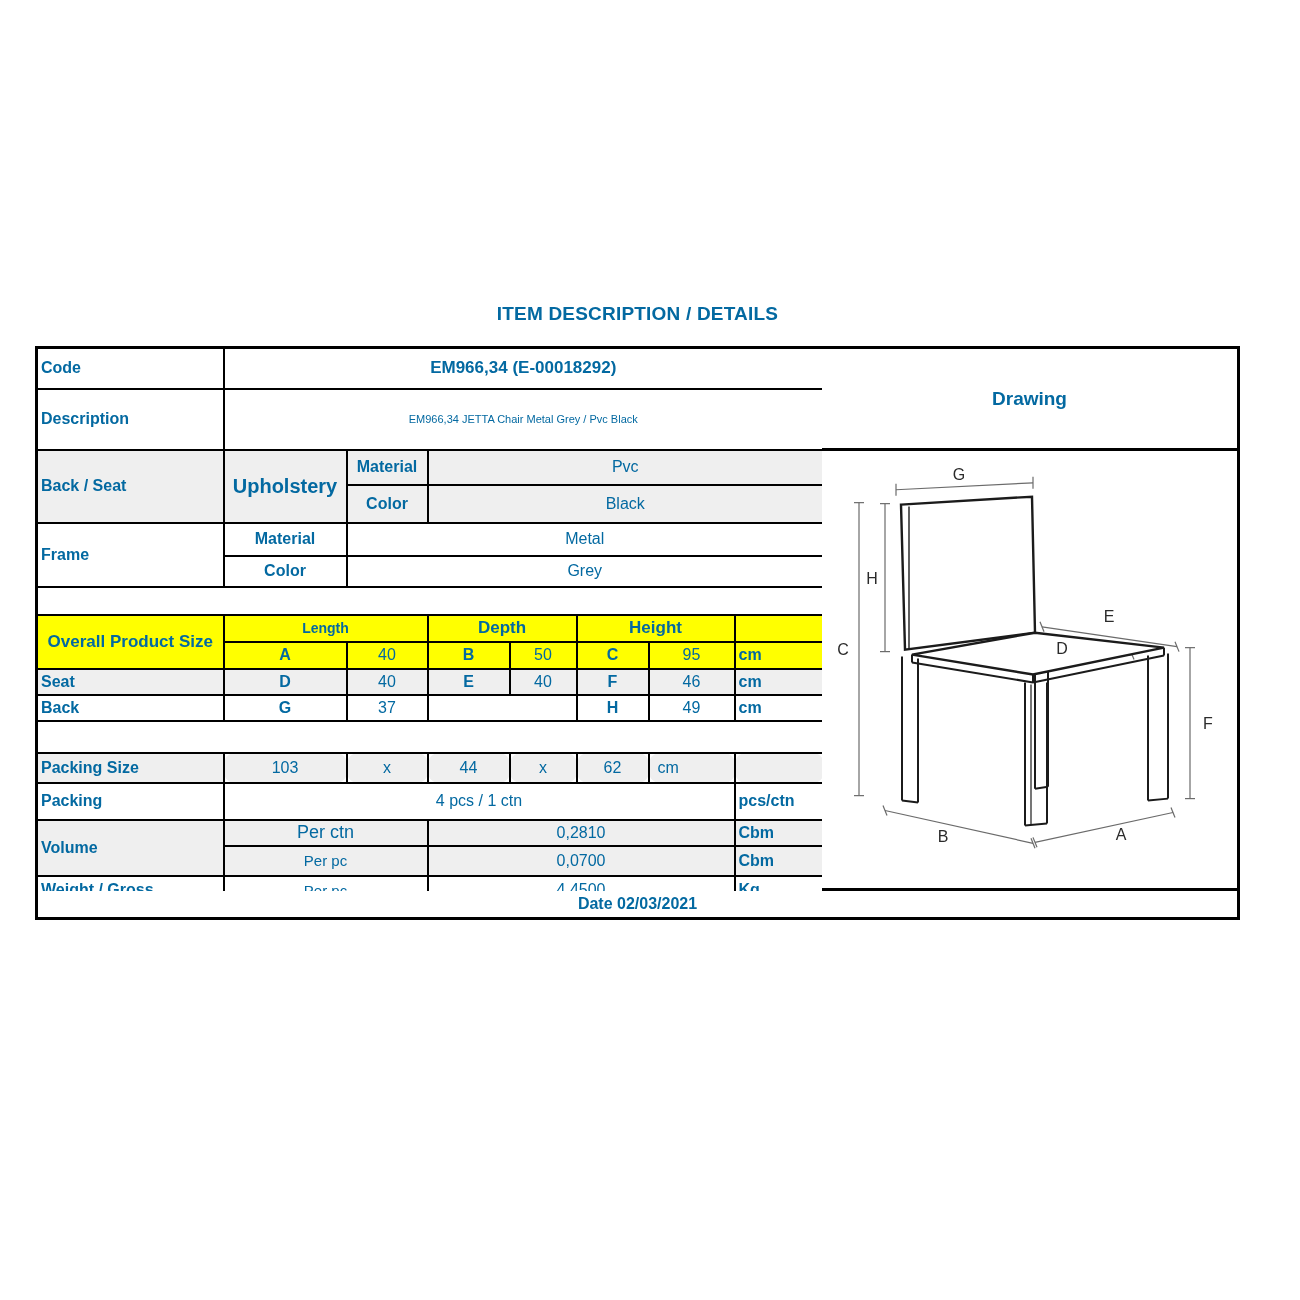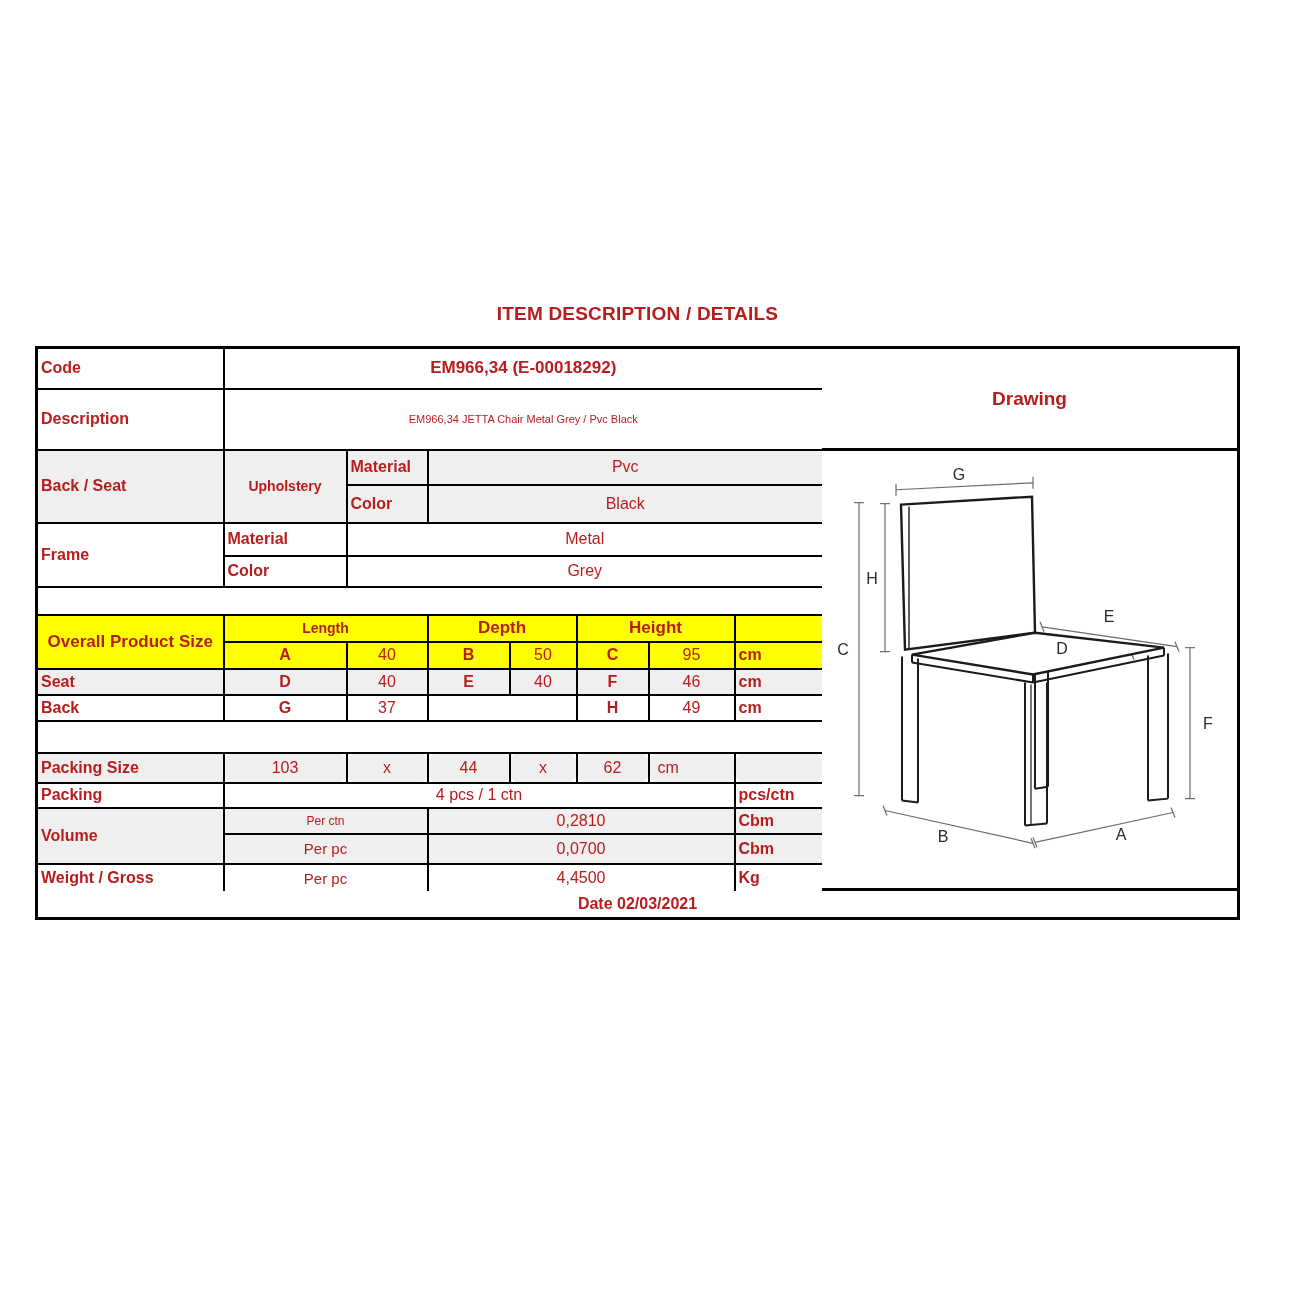--- a/index.html
+++ b/index.html
@@ -1,28 +1,28 @@
 <!DOCTYPE html>
 <html><head>
 <meta charset="utf-8">
 <style>
   html,body{margin:0;padding:0;background:#ffffff;}
   #canvas{position:relative;width:1300px;height:1300px;background:#ffffff;overflow:hidden;
-          font-family:"Liberation Sans", sans-serif;color:#b91c1c;}
+          font-family:"Liberation Sans", sans-serif;color:#0369a1;}
   .title{position:absolute;left:35px;top:303px;width:1205px;text-align:center;
          font-size:19px;font-weight:bold;letter-spacing:.2px;}
   .sheet{position:absolute;left:35px;top:346px;width:1205px;height:574px;}
 
   
   table.lt{position:absolute;left:0;top:0;width:787px;border-collapse:collapse;
            table-layout:fixed;border:3px solid #000;}
   table.lt td{border:2px solid #000;padding:0 3px;vertical-align:middle;
               font-size:16px;overflow:hidden;white-space:nowrap;}
   td.lbl{font-weight:bold;font-size:17px;text-align:left;padding-left:5px;}
-  td.sub{font-weight:bold;font-size:15px;text-align:left;padding-left:5px;}
+  td.sub{font-weight:bold;font-size:15px;text-align:center;padding-left:5px;}
   td.c{text-align:center;}
   td.b{font-weight:bold;}
   td.unit{font-weight:bold;font-size:15px;text-align:left;padding-left:4px;}
   td.shade{background:#EFEFEF;}
   td.yellow{background:#FFFF00;}
   td.gap{border-left:none;border-right:none;background:#fff;}
   td.nb{border-left:none;border-right:none;border-radius:11px;}
   td.wrap{white-space:normal;line-height:1.15;}
   td.bt3{border-top:3px solid #000;}
   tr.small td{font-size:16px;}
@@ -67,21 +67,21 @@
       <tr style="height:41px">
         <td class="lbl">Code</td>
         <td colspan="7" class="c b" style="font-size:17px">EM966,34 (E-00018292)</td>
       </tr>
       <tr style="height:61px">
         <td class="lbl">Description</td>
         <td colspan="7" class="c" style="font-size:11px">EM966,34 JETTA Chair Metal Grey / Pvc Black</td>
       </tr>
       <tr style="height:35px">
         <td rowspan="2" class="lbl shade bt3">Back / Seat</td>
-        <td rowspan="2" class="c b shade bt3" style="font-size:14px">Upholstery</td>
+        <td rowspan="2" class="c b shade bt3" style="font-size:20px">Upholstery</td>
         <td class="sub shade bt3">Material</td>
         <td colspan="5" class="c shade bt3">Pvc</td>
       </tr>
       <tr style="height:38px">
         <td class="sub shade">Color</td>
         <td colspan="5" class="c shade">Black</td>
       </tr>
       <tr style="height:33px">
         <td rowspan="2" class="lbl">Frame</td>
         <td class="sub">Material</td>
@@ -135,28 +135,28 @@
       <tr style="height:30px" class="small">
         <td class="lbl shade bt3">Packing Size</td>
         <td class="c nb shade bt3">103</td>
         <td class="c nb shade bt3">x</td>
         <td class="c nb shade bt3">44</td>
         <td class="c nb shade bt3">x</td>
         <td class="c nb shade bt3">62</td>
         <td class="nb shade bt3" style="text-align:left;padding-left:8px">cm</td>
         <td class="nb shade bt3"></td>
       </tr>
-      <tr style="height:25px" class="small">
+      <tr style="height:37px" class="small">
         <td class="lbl">Packing</td>
         <td colspan="6" class="c">4 pcs / 1 ctn</td>
         <td class="unit">pcs/ctn</td>
       </tr>
       <tr style="height:26px" class="small">
         <td rowspan="2" class="lbl shade">Volume</td>
-        <td colspan="2" class="c shade" style="font-size:12px">Per ctn</td>
+        <td colspan="2" class="c shade" style="font-size:18px">Per ctn</td>
         <td colspan="4" class="c shade">0,2810</td>
         <td class="unit shade">Cbm</td>
       </tr>
       <tr style="height:30px" class="small">
         <td colspan="2" class="c shade" style="font-size:15px">Per pc</td>
         <td colspan="4" class="c shade">0,0700</td>
         <td class="unit shade">Cbm</td>
       </tr>
       <tr style="height:30px" class="small">
         <td class="lbl">Weight / Gross</td>

